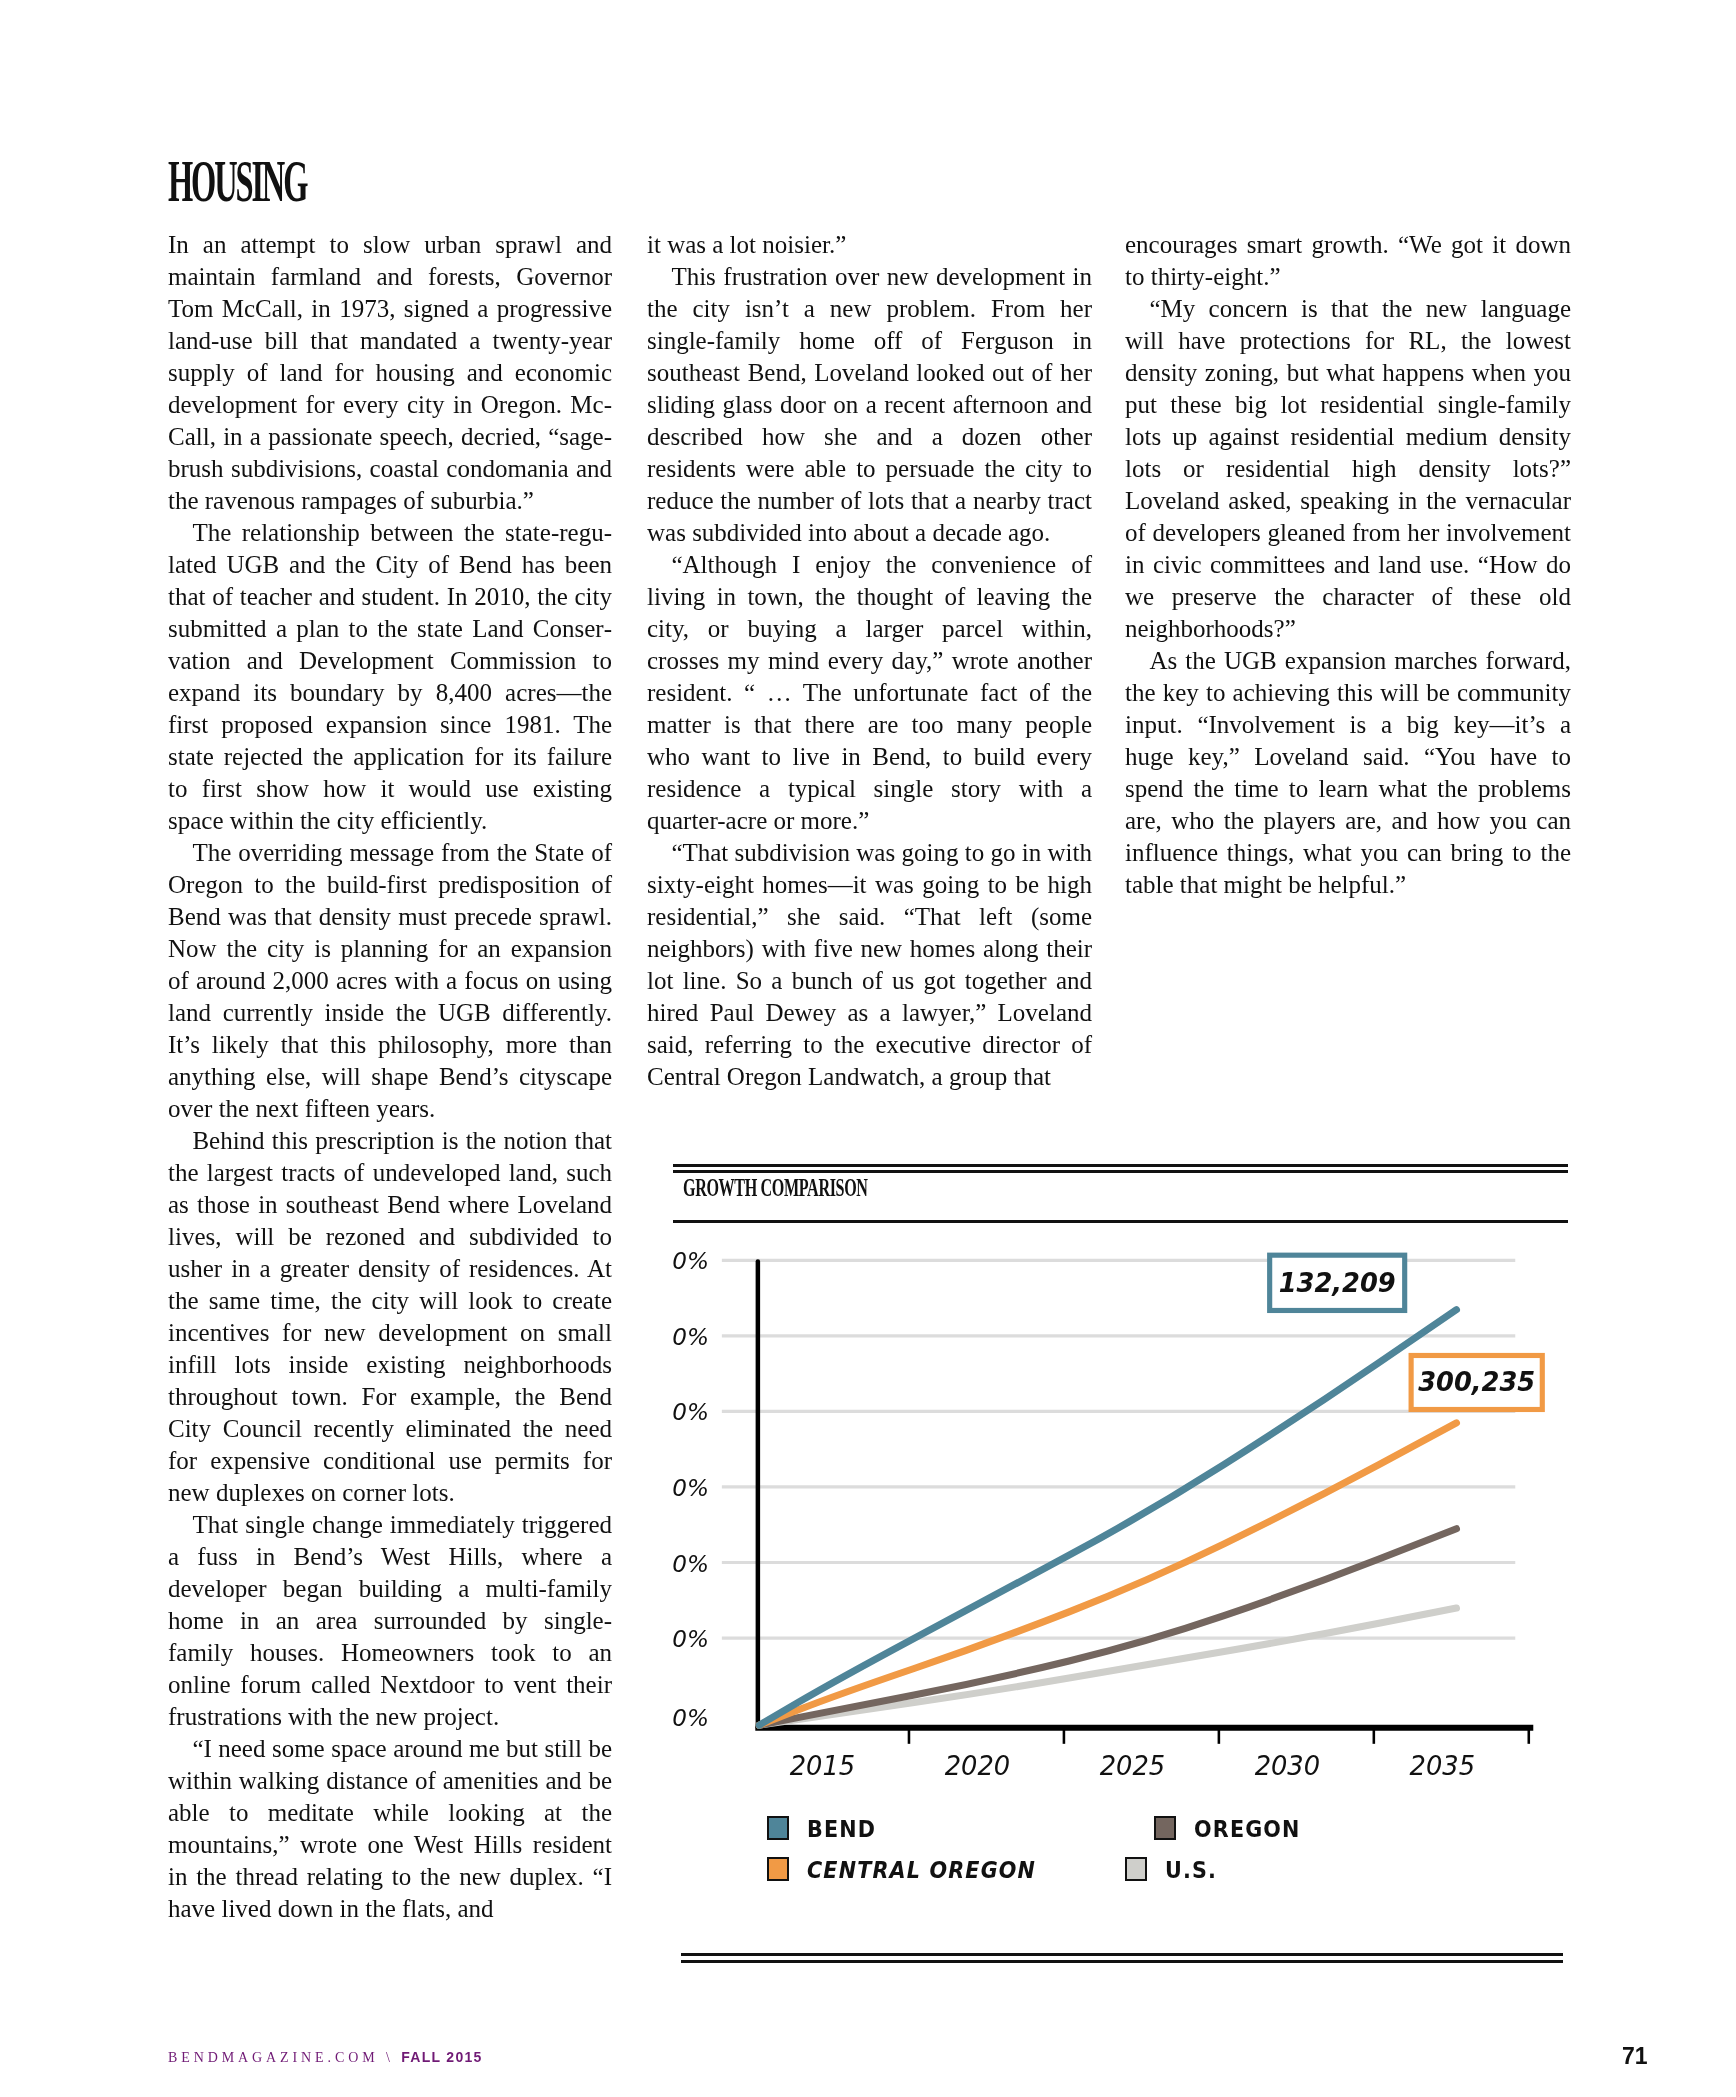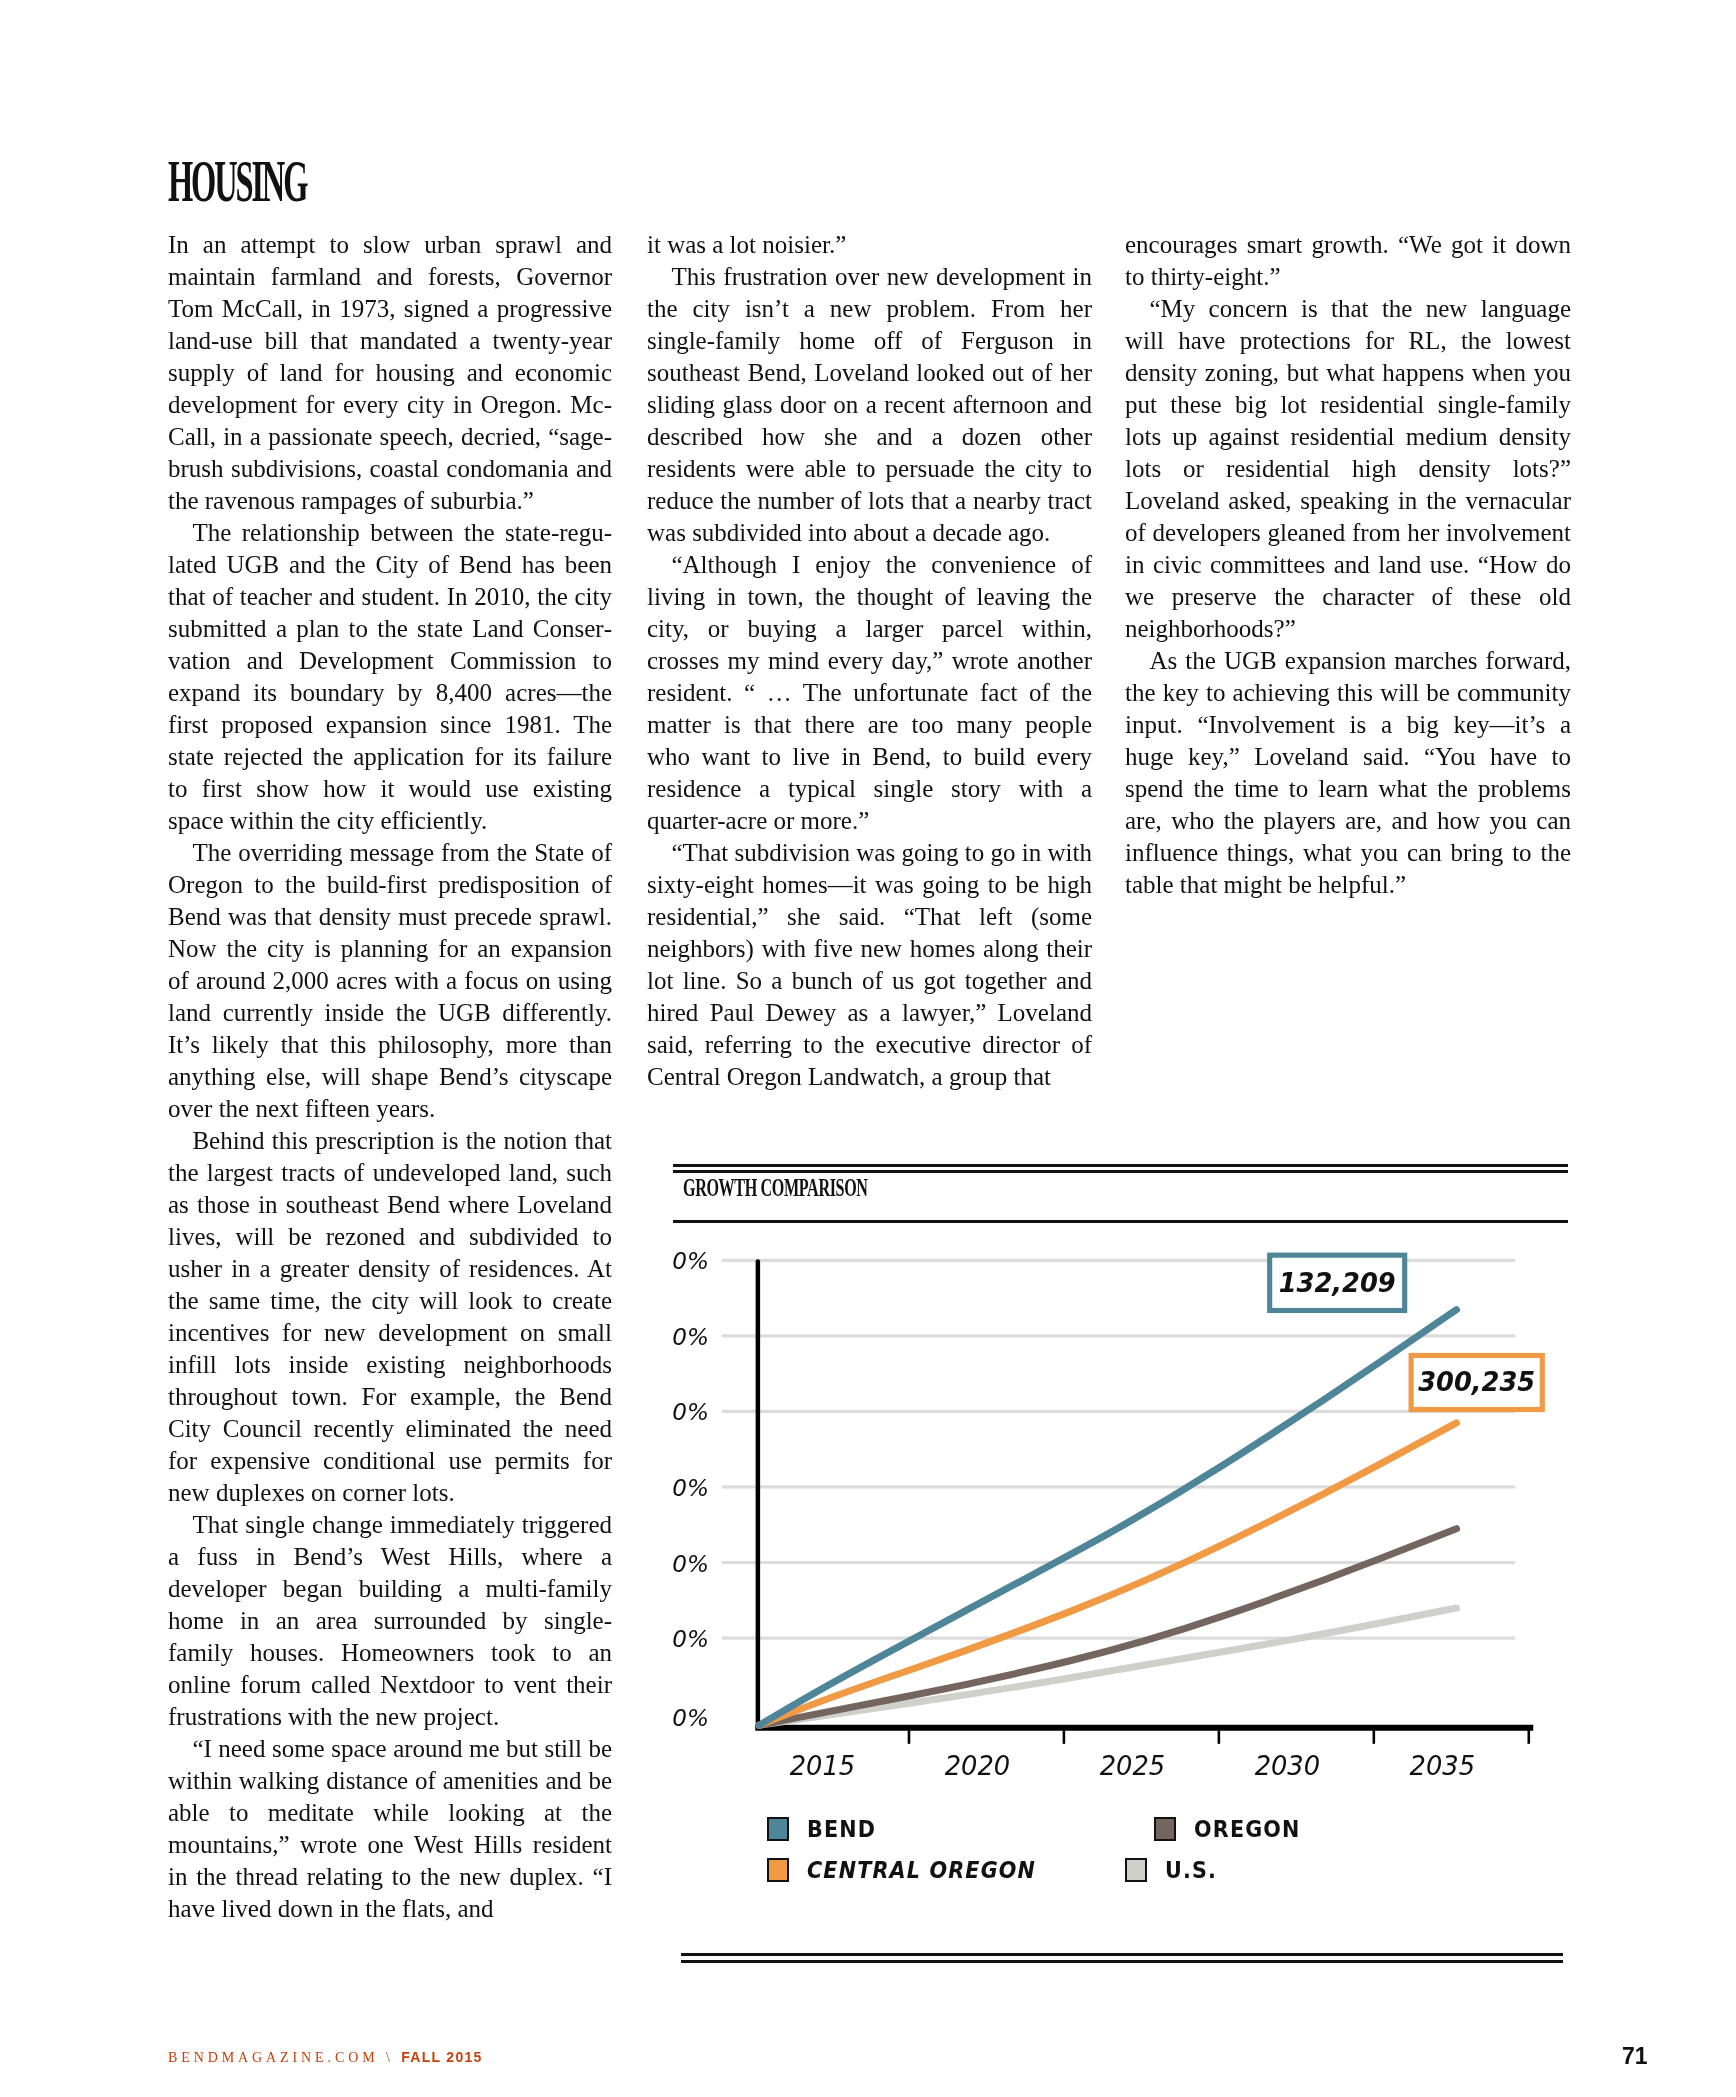--- a/index.html
+++ b/index.html
@@ -24,29 +24,29 @@
   .chart-box { position: absolute; left: 673px; top: 1147px; width: 895px; height: 836px; }
   .rule { position: absolute; left: 0; width: 100%; background: #111; }
   .chart-title {
     position: absolute; left: 10.3px; top: 26px;
     font-family: "Liberation Serif", serif; font-weight: bold; font-size: 26px;
     transform: scaleX(0.62); transform-origin: left top; white-space: nowrap;
     letter-spacing: -0.6px;
   }
   svg#growth-chart { position: absolute; left: 0; top: 0; }
   .legend { position: absolute; left: 94px; top: 669px; width: 579px; height: 90px; }
-  .legend-item { position: absolute; display: flex; align-items: center; }
+  .legend-item { position: absolute; display: flex; }
   .swatch { width: 22px; height: 24.4px; border: 2.6px solid #111; box-sizing: border-box; margin-right: 18px; }
   .legend-label {
     font-family: "DejaVu Sans", sans-serif; font-weight: bold; font-size: 23px;
     letter-spacing: 1.3px; transform: scaleX(0.9); transform-origin: left center; white-space: nowrap;
   }
   .footer-left {
     position: absolute; left: 168px; top: 2049px;
-    font-family: "Liberation Serif", serif; font-size: 14px; letter-spacing: 3.9px; color: #c2410c;
+    font-family: "Liberation Serif", serif; font-size: 14px; letter-spacing: 3.9px; color: #701a75;
     white-space: nowrap;
   }
   .footer-left .issue { font-family: "Liberation Sans", sans-serif; font-weight: bold; letter-spacing: 1.3px; }
   .page-number {
     position: absolute; left: 1622px; top: 2043px;
     font-family: Liberation Sans, sans-serif; font-weight: bold; font-size: 23px;
   }
 </style>
 </head>
 <body>

